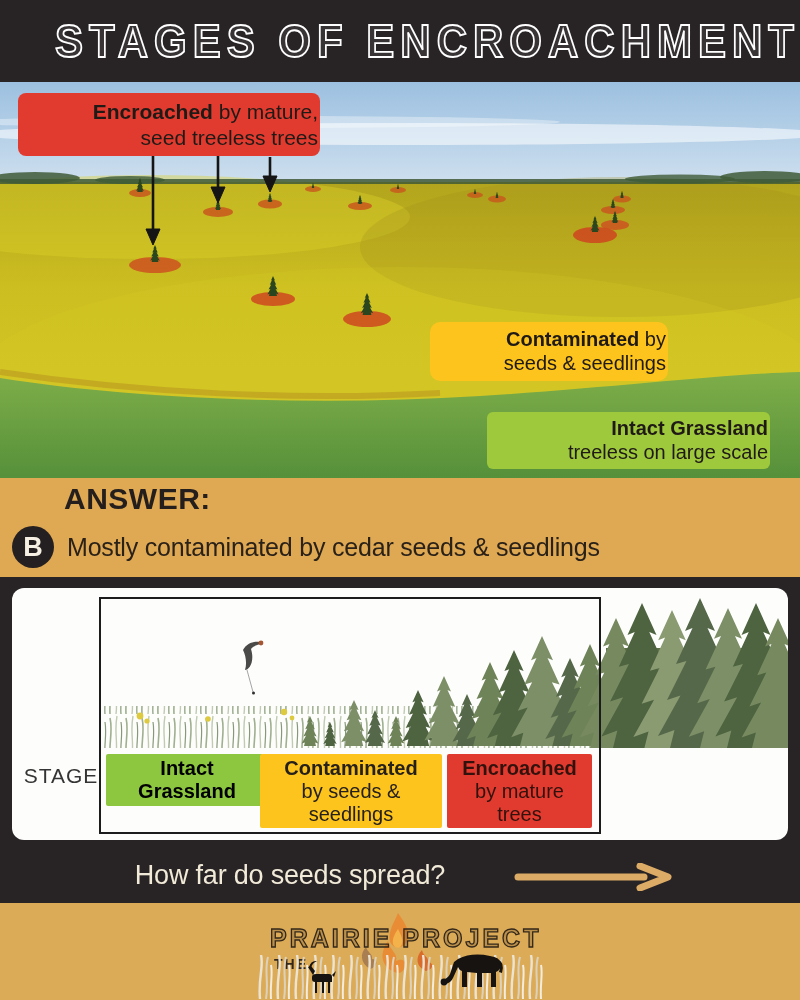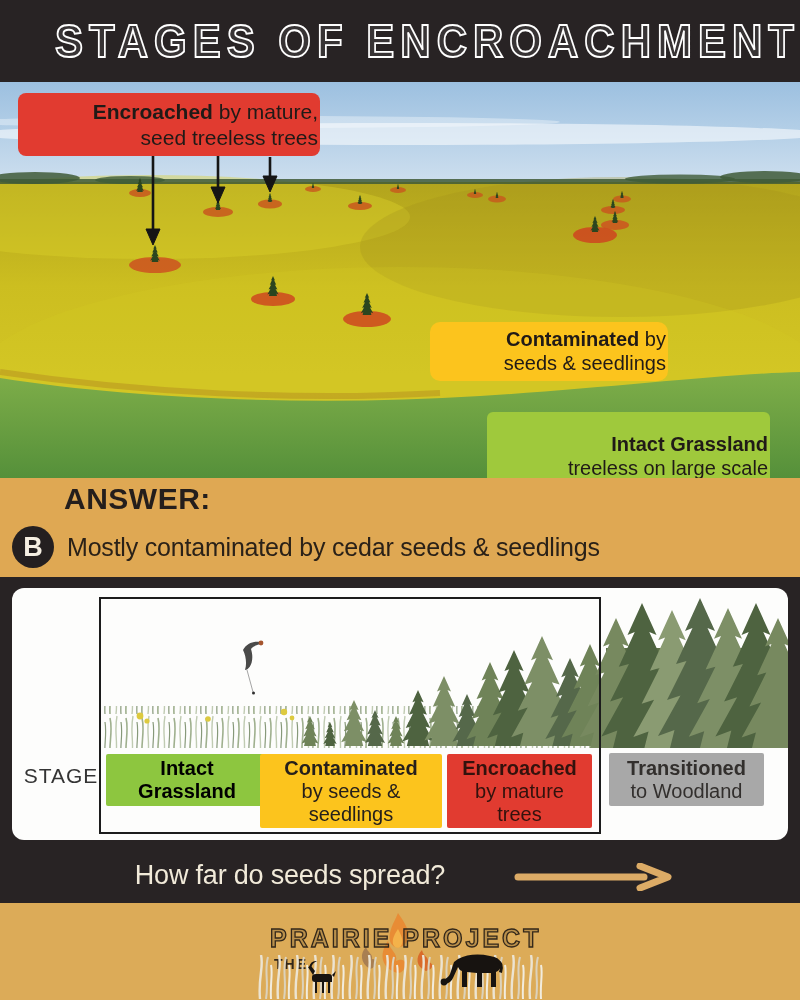--- a/index.html
+++ b/index.html
@@ -13,21 +13,21 @@
          color:rgba(255,255,255,.08);-webkit-text-stroke:1.7px #ffffff;transform:scaleY(1.12);}
   @supports not (-webkit-text-stroke:1px #fff){.title{color:#fff;}}
 
   
   .photo{position:absolute;left:0;top:82px;width:800px;height:396px;}
   .photo svg{position:absolute;left:0;top:0;}
   .lbl{position:absolute;text-align:right;color:#201a17;line-height:1.22;border-radius:8px;}
   .lbl b{font-weight:700;}
   .lbl-red{left:18px;top:11px;width:298px;padding:6px 2px;background:#e13b30;font-size:21px;}
   .lbl-yellow{left:430px;top:240px;width:234px;padding:5px 2px;background:#fcc41d;font-size:20px;border-radius:10px;}
-  .lbl-green{left:487px;top:330px;width:279px;padding:20px 2px;background:#9fc93c;font-size:20px;border-radius:6px;}
+  .lbl-green{left:487px;top:330px;width:279px;padding:4px 2px;background:#9fc93c;font-size:20px;border-radius:6px;}
 
   
   .answer{position:absolute;left:0;top:478px;width:800px;height:99px;background:#dfa853;color:#241e1c;padding-left:48px;}
   .answer-heading{position:absolute;left:64px;top:4px;font-size:30px;font-weight:800;letter-spacing:.5px;}
   .answer-row{position:absolute;left:12px;top:48px;display:flex;align-items:center;}
   .badge{width:42px;height:42px;border-radius:50%;background:#241f20;color:#f6efe3;
          display:flex;align-items:center;justify-content:center;font-size:27px;font-weight:700;flex:0 0 auto;}
   .answer-text{margin-left:13px;font-size:25px;color:#2a2118;letter-spacing:-.2px;}
 
   
@@ -273,24 +273,20 @@
       <div class="sbox sbox-yellow">
         <div class="bold">Contaminated</div>
         <div>by seeds &amp;</div>
         <div>seedlings</div>
       </div>
       <div class="sbox sbox-red">
         <div class="bold">Encroached</div>
         <div>by mature</div>
         <div>trees</div>
       </div>
-      <div class="sbox sbox-gray">
-        <div class="bold">Transitioned</div>
-        <div>to Woodland</div>
-      </div>
     </div>
 
     <div class="question-text">How far do seeds spread?</div>
     <svg class="q-arrow" width="164" height="28" viewBox="0 0 164 28">
       <line x1="6" y1="14" x2="132" y2="14" stroke="#dcab66" stroke-width="7" stroke-linecap="round"></line>
       <polyline points="128,3 156,14 128,25" fill="none" stroke="#dcab66" stroke-width="7" stroke-linecap="round" stroke-linejoin="round"></polyline>
     </svg>
   </div>
 
   <div class="footer">

